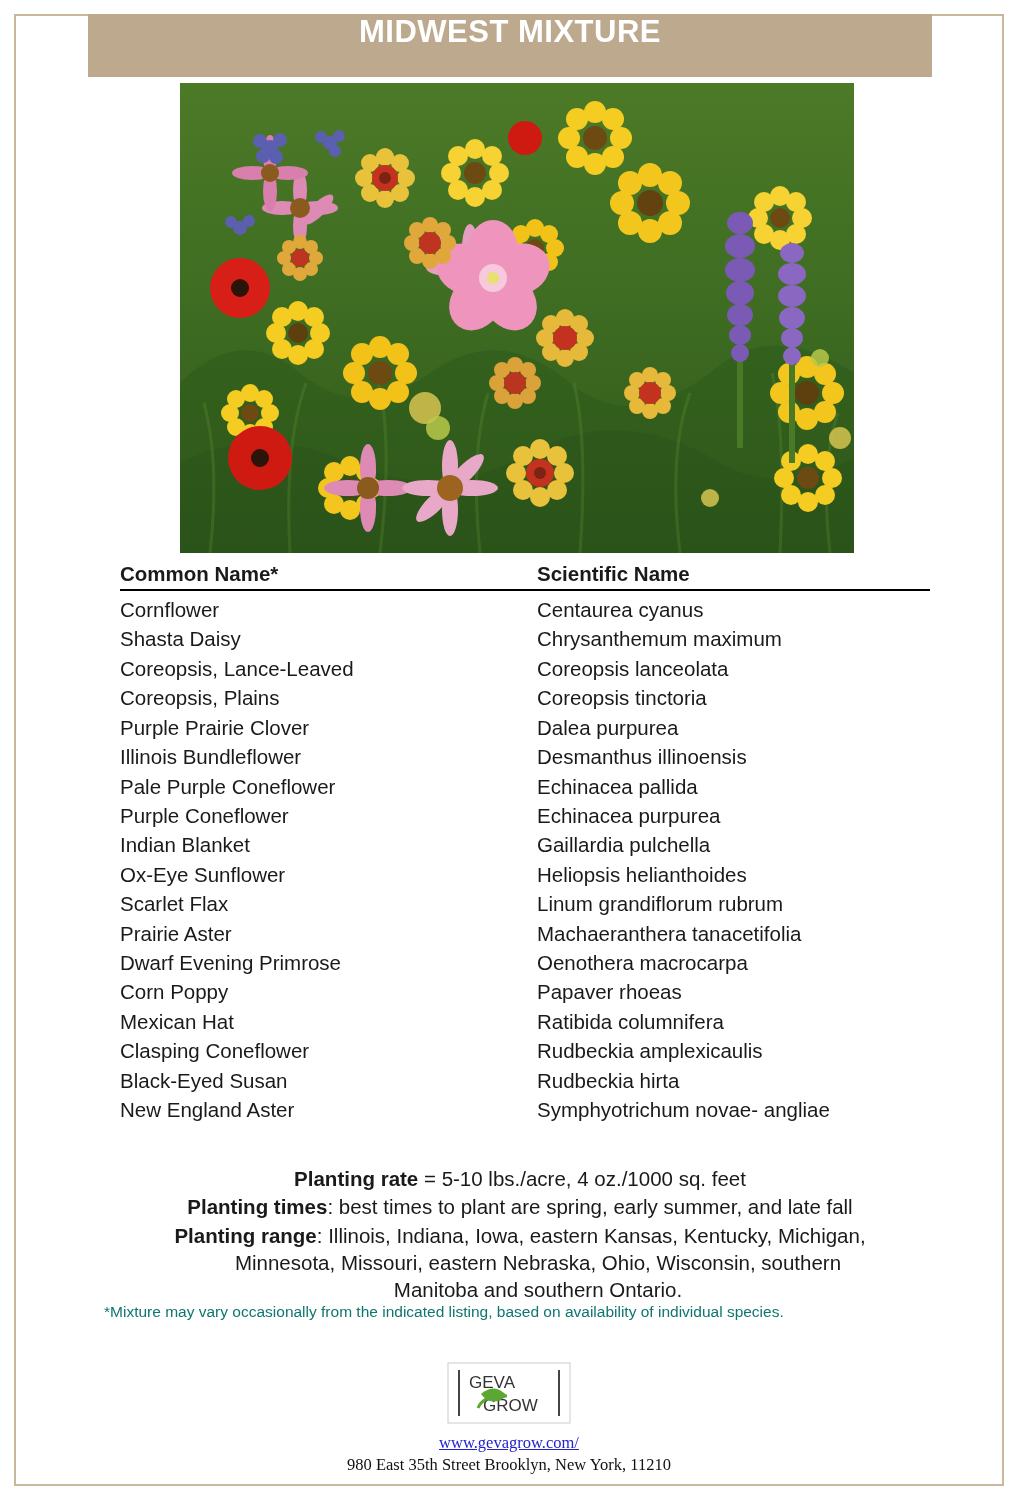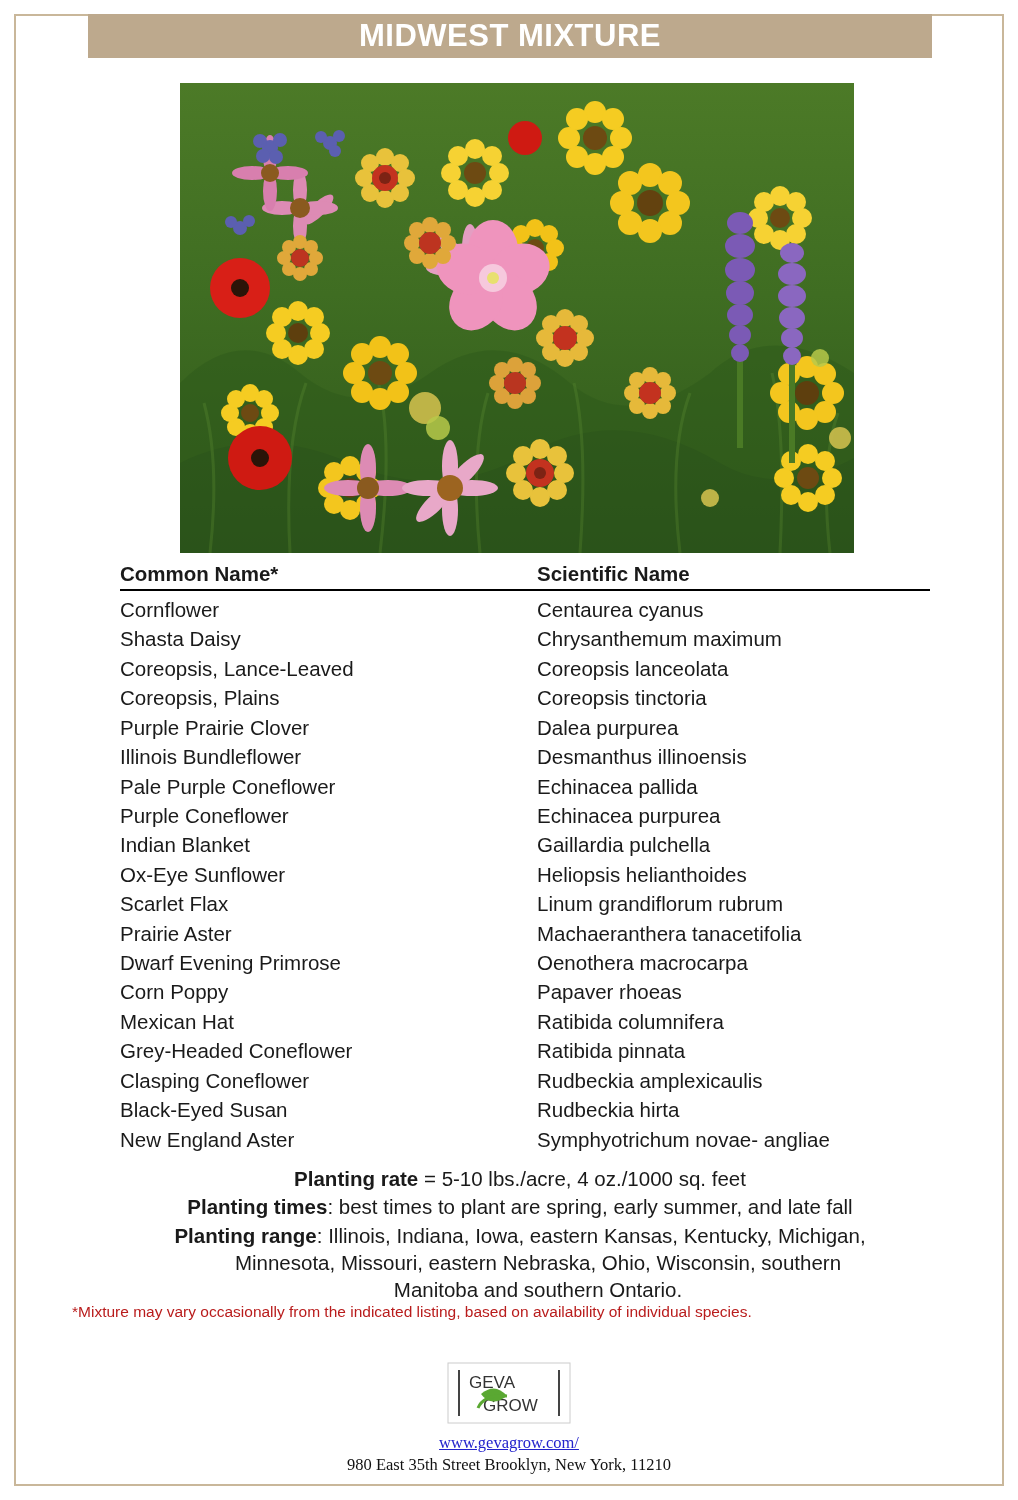--- a/index.html
+++ b/index.html
@@ -22,24 +22,23 @@
     width: 990px;
     height: 1472px;
     border: 2px solid #c9b79a;
     box-sizing: border-box;
   }
   .header-band {
     position: absolute;
     left: 88px;
     top: 14px;
     width: 844px;
-    height: 44px;
+    height: 63px;
     background: #bda98d;
     display: flex;
-    align-items: center;
     justify-content: center;
   }
   .header-title {
     color: #ffffff;
     font-size: 31px;
     font-weight: bold;
     letter-spacing: 0.5px;
   }
   .photo {
     position: absolute;
@@ -85,25 +84,25 @@
     top: 1165px;
     width: 800px;
     font-size: 20.5px;
     line-height: 1.33;
   }
   .notes .line { margin-bottom: 1px; text-align: center; }
   .notes b { font-weight: bold; }
   .notes .indent { padding-left: 36px; display: block; }
   .footnote {
     position: absolute;
-    left: 72px;
+    left: 104px;
     top: 1303px;
     width: 860px;
     font-size: 15.5px;
-    color: #b91c1c;
+    color: #0f766e;
   }
 
   .logo {
     position: absolute;
     left: 447px;
     top: 1362px;
     width: 124px;
     height: 61px;
   }
 
@@ -602,24 +601,20 @@
         </tr>
       <tr>
           <td>Corn Poppy</td>
           <td>Papaver rhoeas</td>
         </tr>
       <tr>
           <td>Mexican Hat</td>
           <td>Ratibida columnifera</td>
         </tr>
       <tr>
-          <td>Grey-Headed Coneflower</td>
-          <td>Ratibida pinnata</td>
-        </tr>
-      <tr>
           <td>Clasping Coneflower</td>
           <td>Rudbeckia amplexicaulis</td>
         </tr>
       <tr>
           <td>Black-Eyed Susan</td>
           <td>Rudbeckia hirta</td>
         </tr>
       <tr>
           <td>New England Aster</td>
           <td>Symphyotrichum novae- angliae</td>

